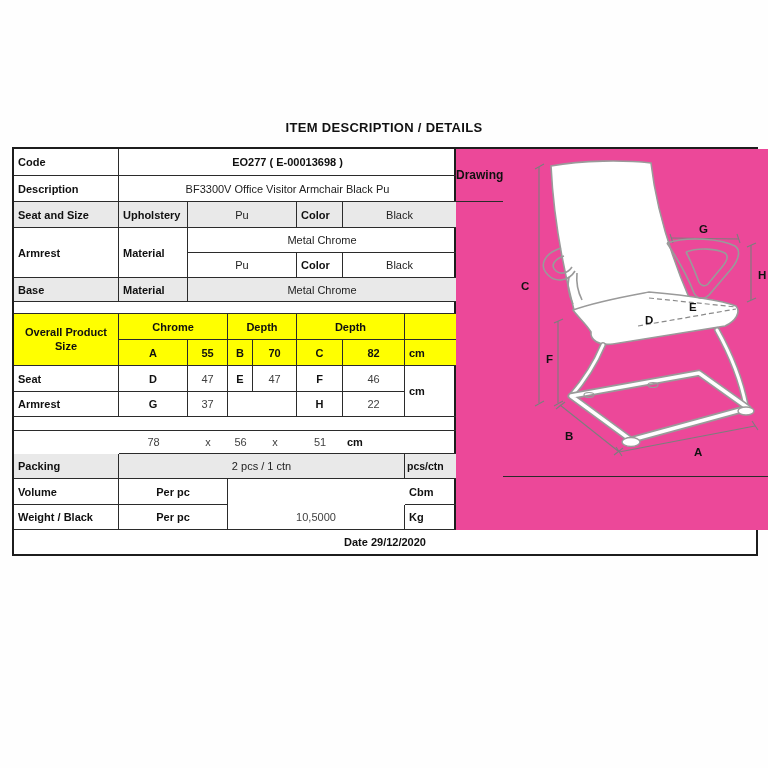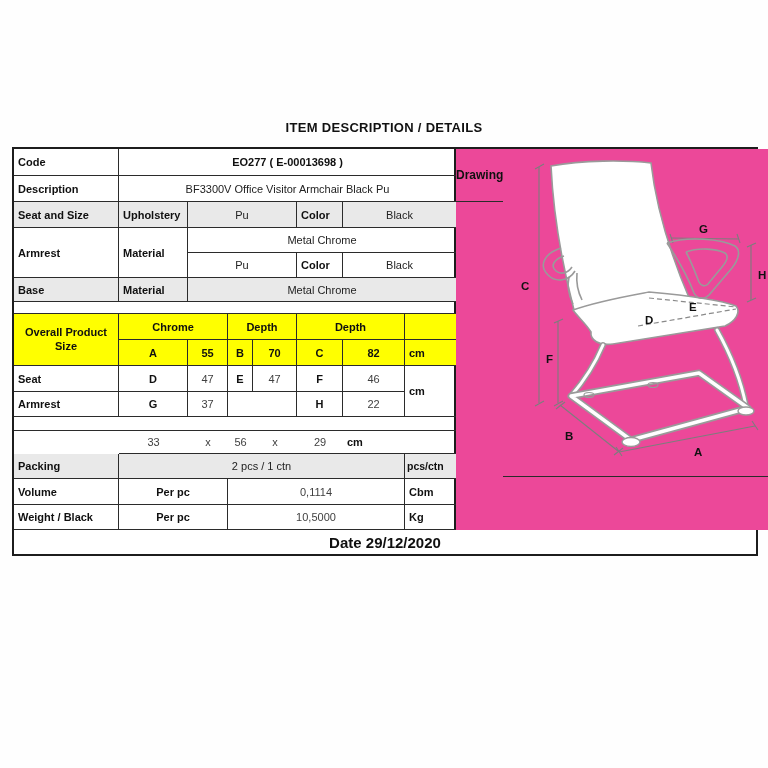--- a/index.html
+++ b/index.html
@@ -30,21 +30,21 @@
   .b{font-weight:bold;color:#101010;}
   .lbl{justify-content:flex-start;padding-left:4px;}
   .edge{border-right:none;}
   .nbr{border-right:none;}
   .shade{background:#e9e9e9;}
   .yellow{background:#ffff00;}
   .val{color:#3f3f3f;}
   .wrap{white-space:normal;text-align:center;line-height:1.2;}
   .daterow{
     height:24px;display:flex;align-items:center;justify-content:center;
-    font-size:15px;font-weight:bold;color:#101010;text-align:right;
+    font-size:11px;font-weight:bold;color:#101010;text-align:right;
   }
   .drawcol{flex:1 1 auto;display:flex;flex-direction:row;background:#ec4899;}
   .drawhead{
     box-sizing:border-box;height:53px;border-bottom:1px solid #2b2b2b;
     display:flex;align-items:center;justify-content:center;
     font-size:12px;font-weight:bold;color:#101010;
   }
   .drawbody{box-sizing:border-box;height:328px;border-bottom:1px solid #2b2b2b;}
   svg text{font-family:"Liberation Sans",sans-serif;font-weight:bold;font-size:11.5px;fill:#111;}
 </style>
@@ -109,35 +109,34 @@
 
         <div class="c b lbl" style="grid-area:11/1/12/2">Armrest</div>
         <div class="c b" style="grid-area:11/2/12/3">G</div>
         <div class="c val" style="grid-area:11/3/12/4">37</div>
         <div class="c" style="grid-area:11/4/12/6"></div>
         <div class="c b" style="grid-area:11/6/12/7">H</div>
         <div class="c val" style="grid-area:11/7/12/8">22</div>
 
         <div class="c edge" style="grid-area:12/1/13/9"></div>
 
-        <div class="c val nbr" style="grid-area:13/2/14/3">33</div>
+        <div class="c val nbr" style="grid-area:13/2/14/3">78</div>
         <div class="c val nbr" style="grid-area:13/3/14/4">x</div>
         <div class="c val nbr" style="grid-area:13/4/14/5">56</div>
         <div class="c val nbr" style="grid-area:13/5/14/6">x</div>
-        <div class="c val nbr" style="grid-area:13/6/14/7">29</div>
+        <div class="c val nbr" style="grid-area:13/6/14/7">51</div>
         <div class="c b lbl nbr" style="grid-area:13/7/14/8">cm</div>
         <div class="c edge" style="grid-area:13/8/14/9"></div>
 
         <div class="c b lbl shade" style="grid-area:14/1/15/2">Packing</div>
         <div class="c shade" style="grid-area:14/2/15/8">2 pcs / 1 ctn</div>
         <div class="c b lbl shade edge" style="grid-area:14/8/15/9;font-size:10.5px;padding-left:2px;">pcs/ctn</div>
 
         <div class="c b lbl" style="grid-area:15/1/16/2">Volume</div>
         <div class="c b" style="grid-area:15/2/16/4">Per pc</div>
-        <div class="c val" style="grid-area:15/4/16/8">0,1114</div>
         <div class="c b lbl edge" style="grid-area:15/8/16/9">Cbm</div>
 
         <div class="c b lbl" style="grid-area:16/1/17/2">Weight / Black</div>
         <div class="c b" style="grid-area:16/2/17/4">Per pc</div>
         <div class="c val" style="grid-area:16/4/17/8">10,5000</div>
         <div class="c b lbl edge" style="grid-area:16/8/17/9">Kg</div>
       </div>
 
       <div class="drawcol">
         <div class="drawhead">Drawing</div>

